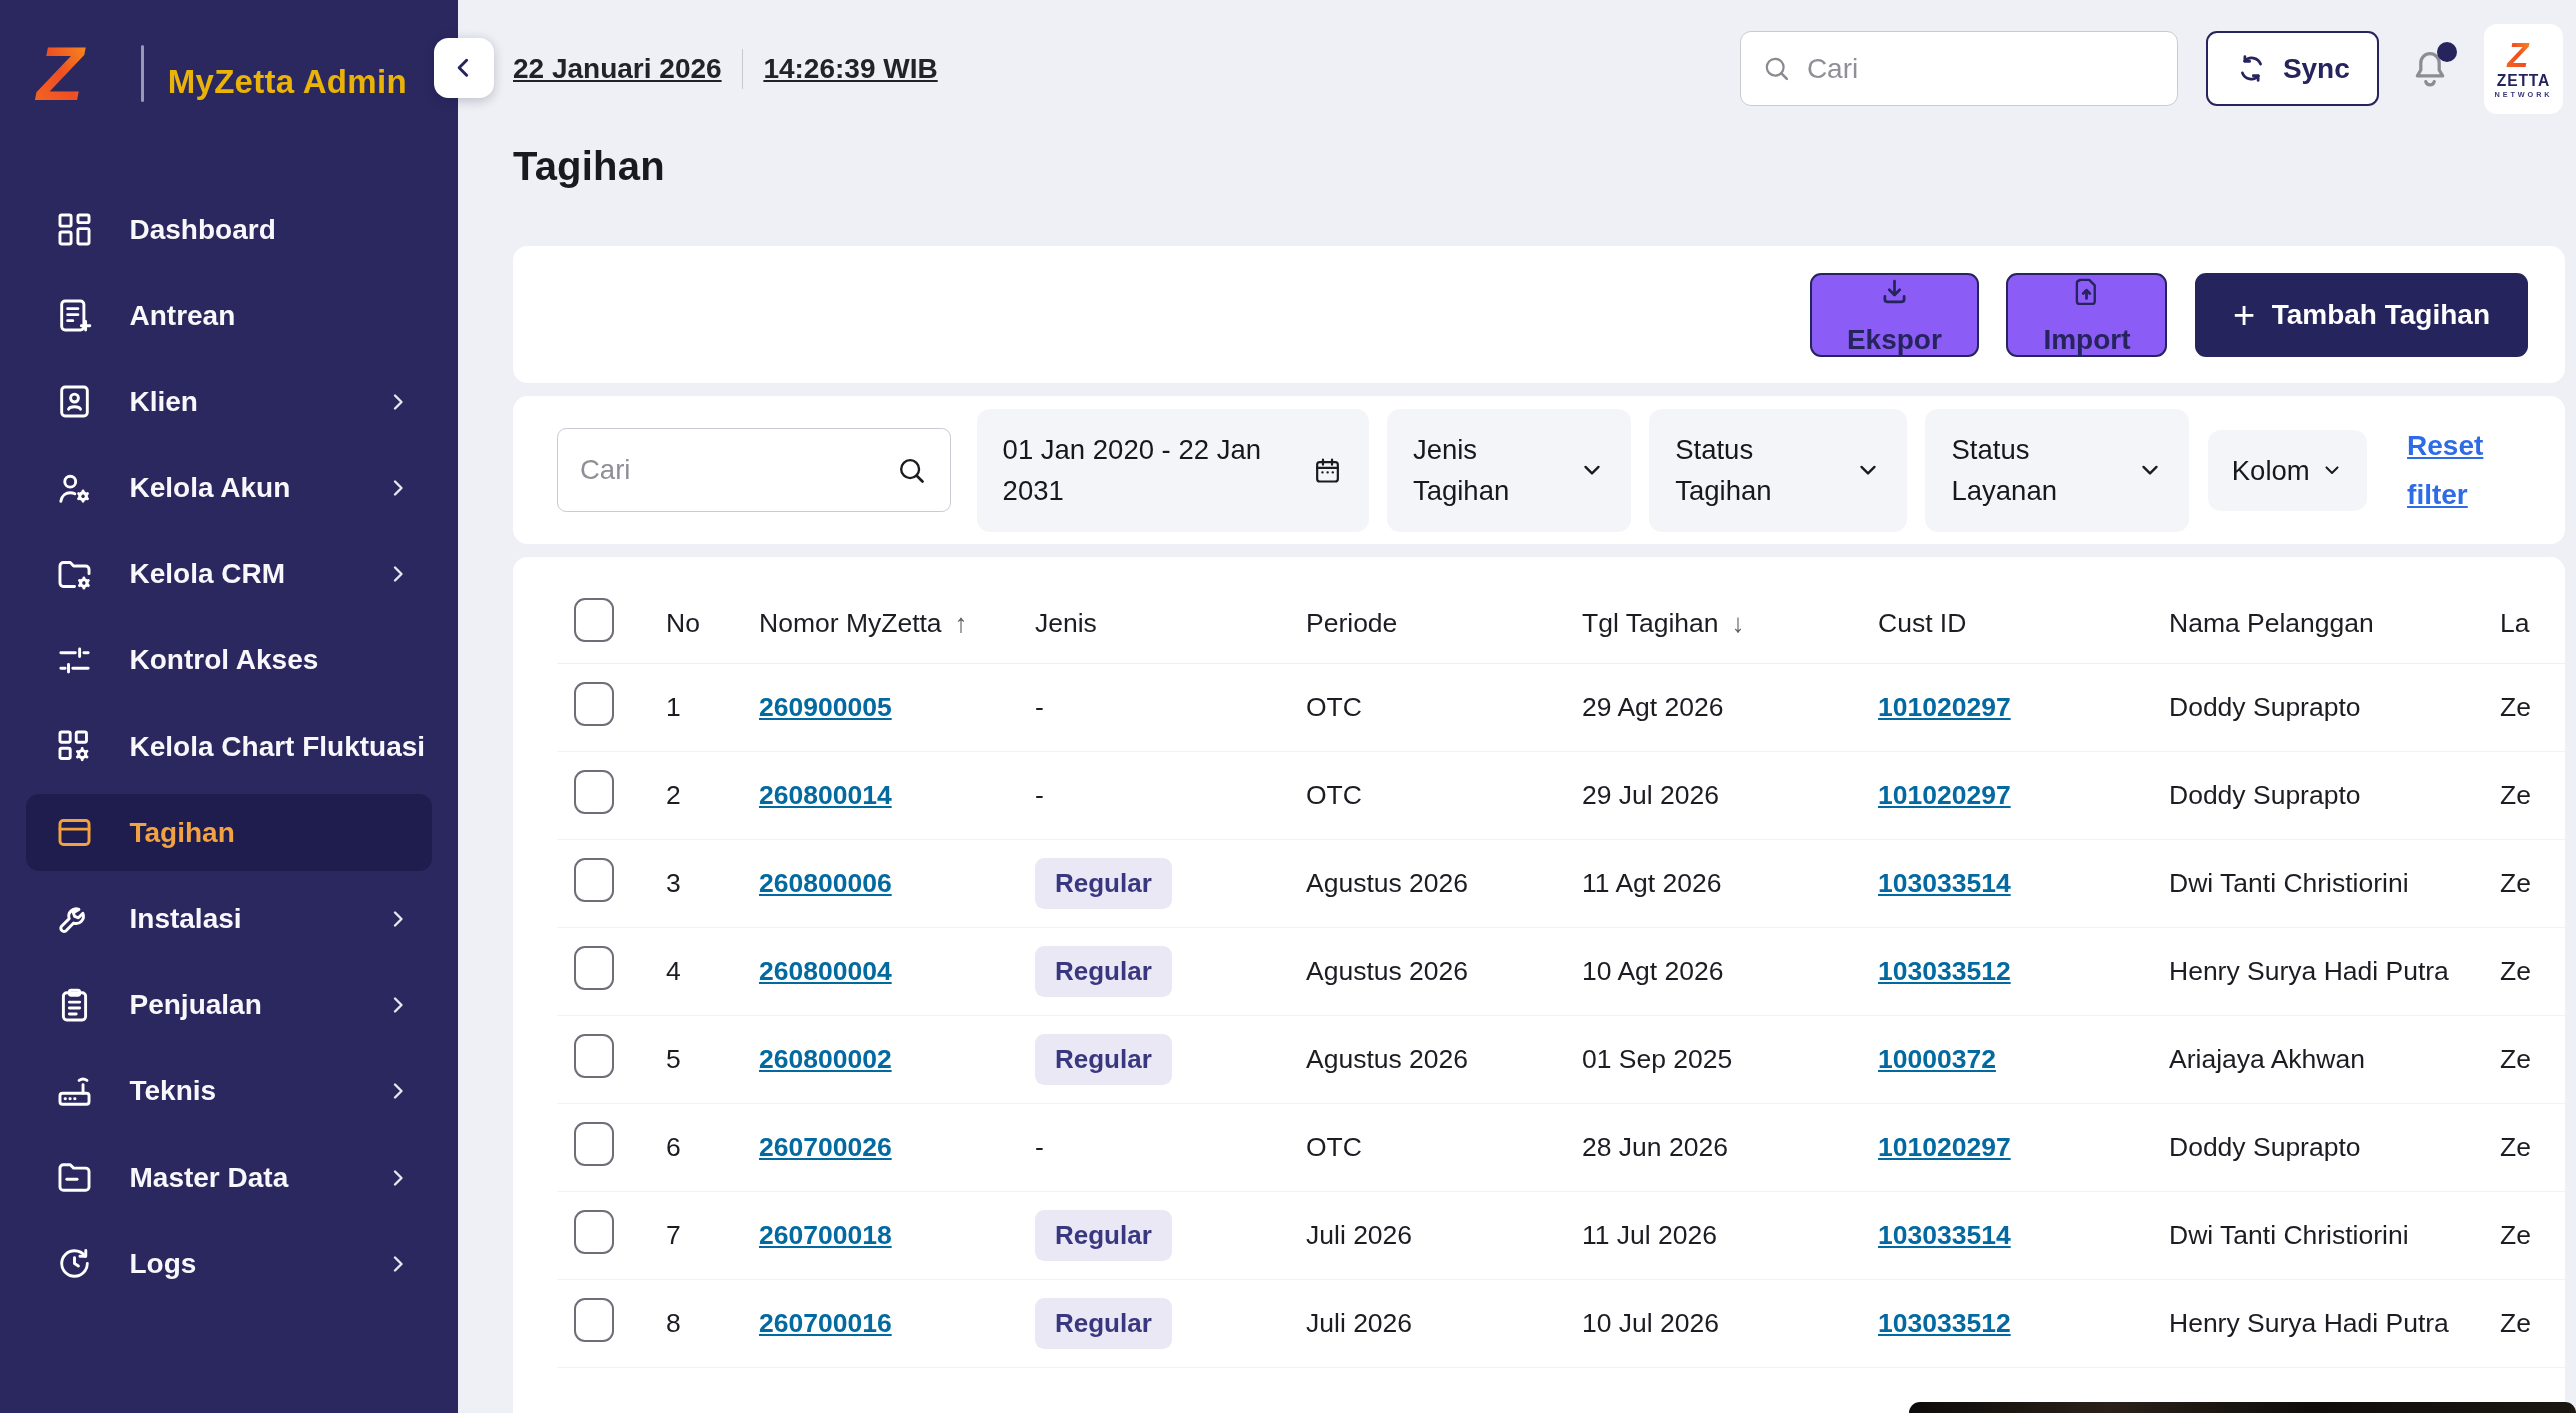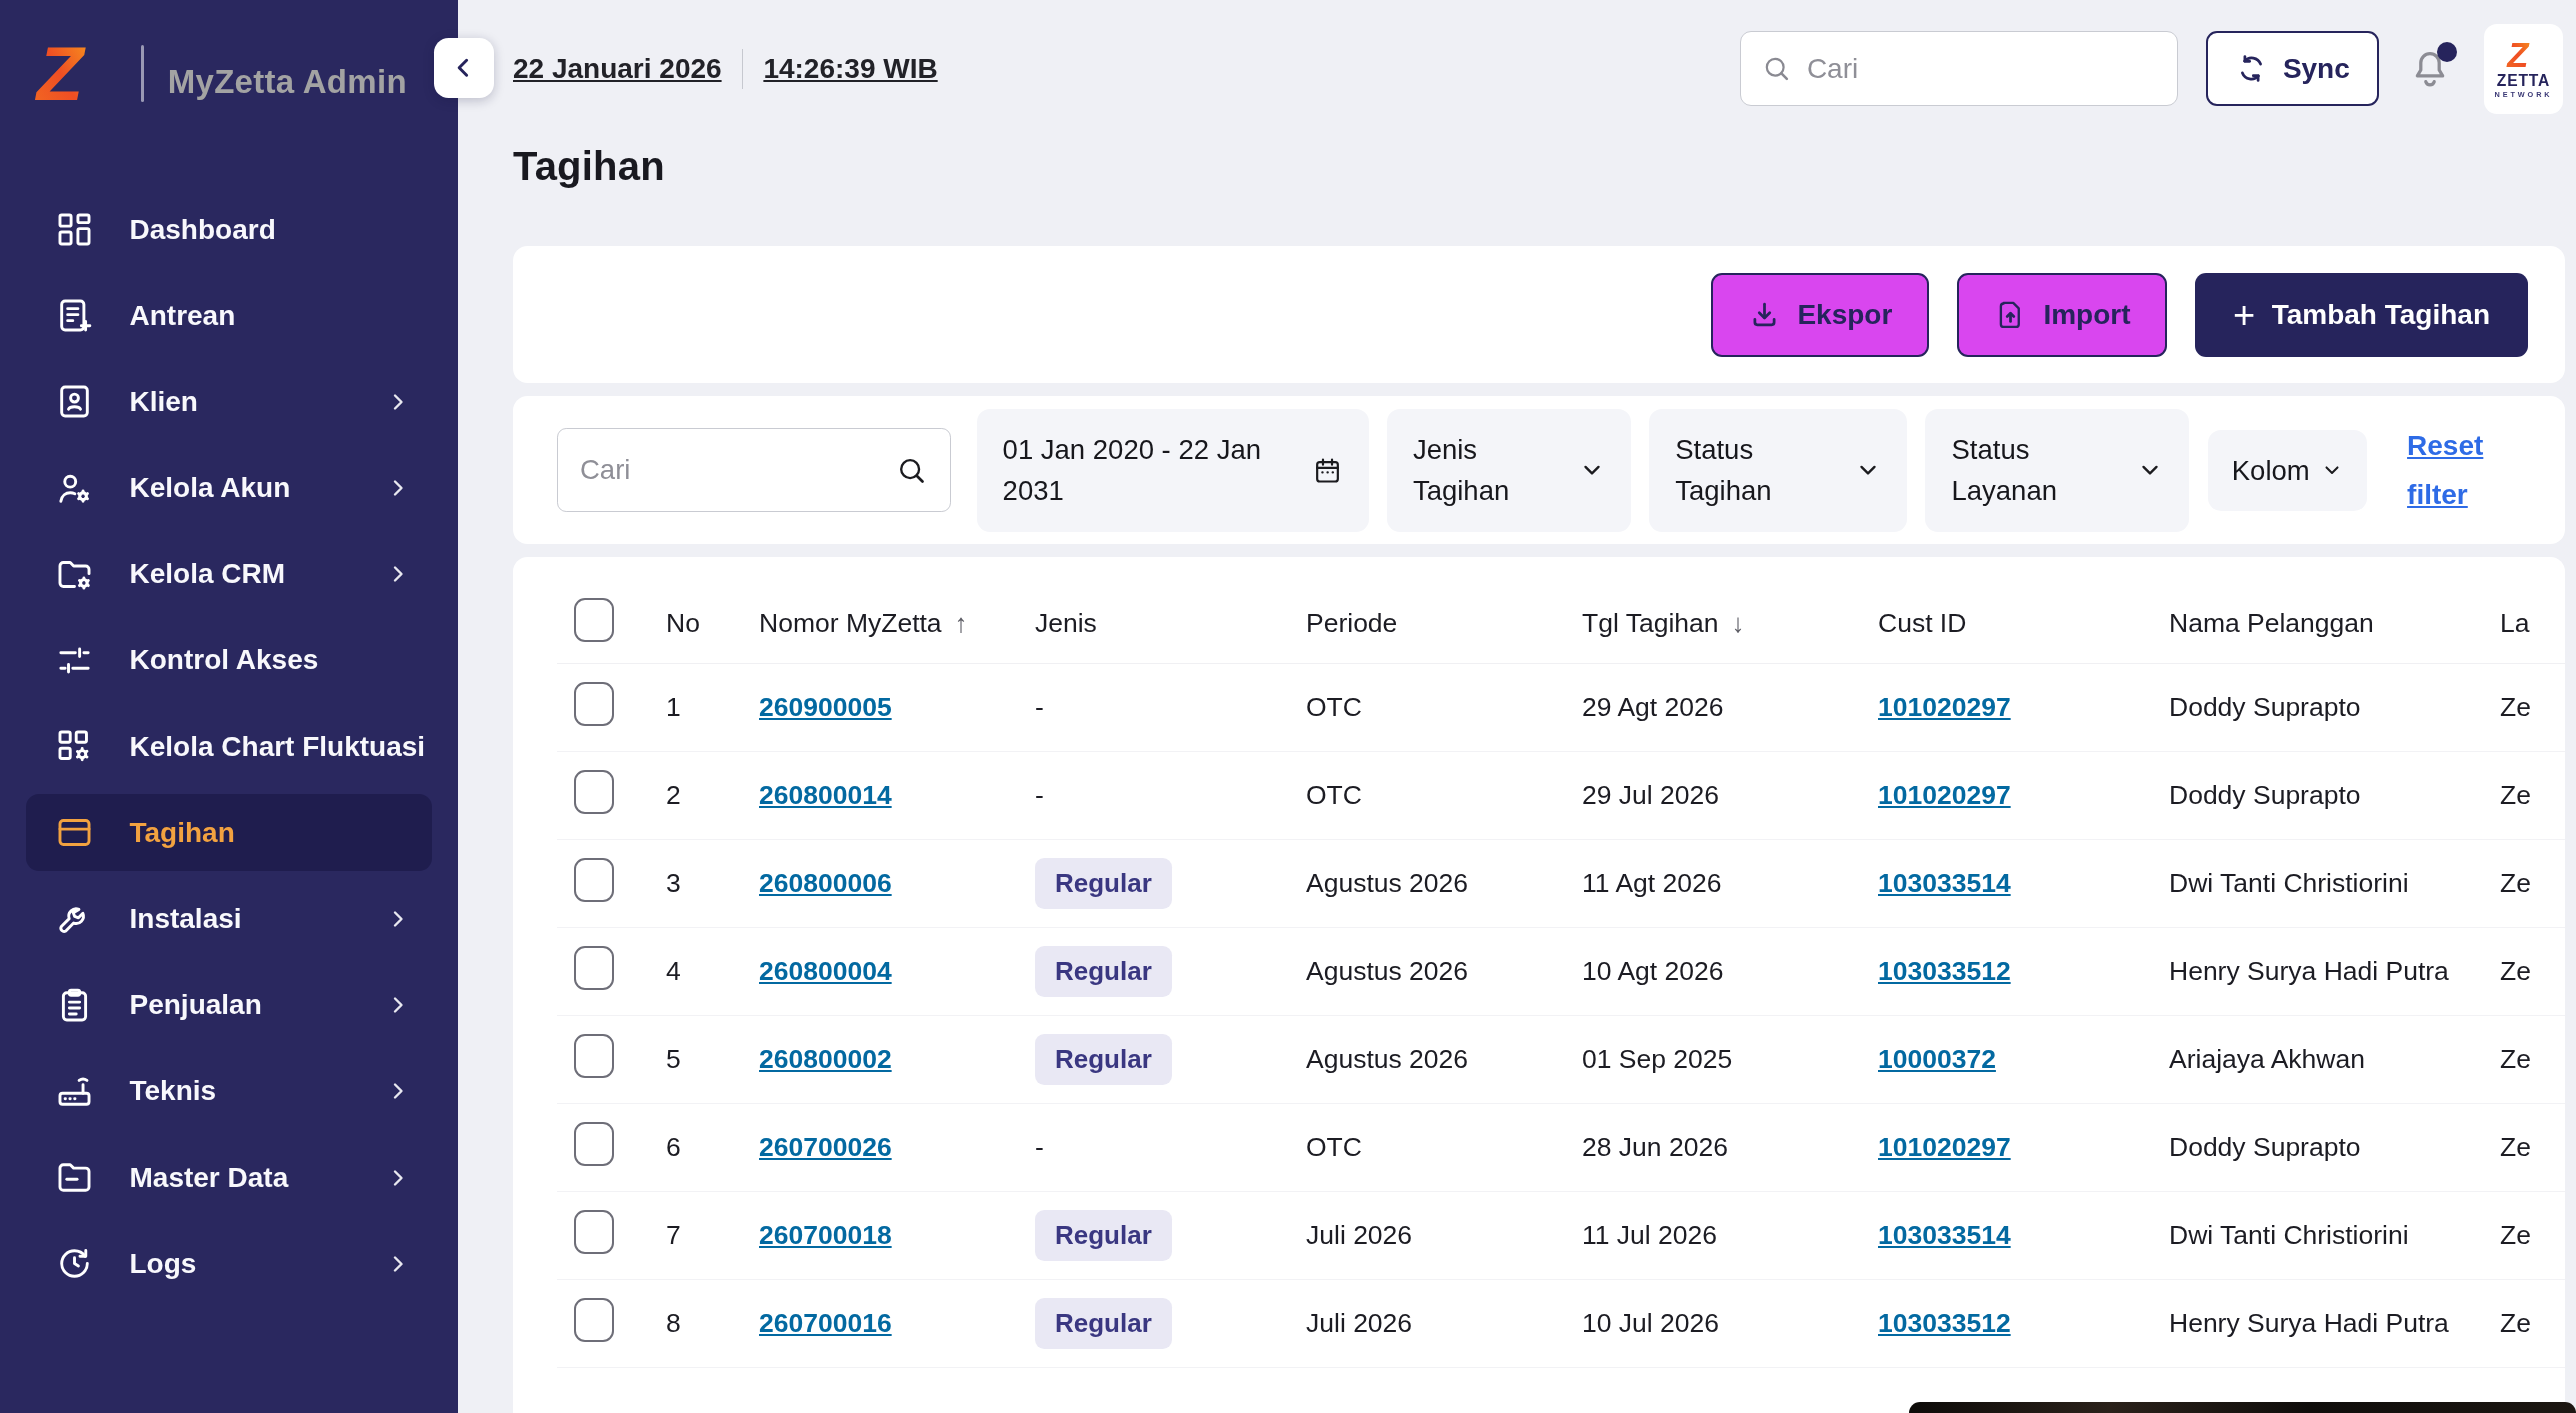--- a/index.html
+++ b/index.html
@@ -5,21 +5,21 @@
   * { box-sizing: border-box; margin: 0; padding: 0; }
   html,body { width:2576px; height:1413px; overflow:hidden; }
   body { background:#EFF0F5; font-family:"Liberation Sans", sans-serif; position:relative; }
   .app { display:flex; width:100%; height:100%; }
 
   
   .sidebar { width:458px; min-width:458px; height:100%; background:#2A285F; position:relative; z-index:2; }
   .sb-head { display:flex; align-items:center; padding:37px 0 0 31px; }
   .logo-z { width:88px; height:73px; flex:none; }
   .logo-div { width:2.7px; height:57px; background:#9A99B4; margin:0 24px 0 22px; border-radius:1.8px; }
-  .app-title { font-size:33px; font-weight:800; color:#a3a3a3; letter-spacing:0.3px; white-space:nowrap;margin-top:16px; }
+  .app-title { font-size:33px; font-weight:800; color:#eab308; letter-spacing:0.3px; white-space:nowrap;margin-top:16px; }
   .collapse-btn { position:absolute; left:434px; top:38px; width:60px; height:60px; background:#FFFFFF;
     border-radius:14.6px; box-shadow:0 2.7px 11px rgba(20,20,60,.22); display:flex; align-items:center;
     justify-content:center; z-index:10; color:#26245C; cursor:pointer; border:none; }
   .collapse-btn .icn { width:27.5px; height:27.5px; }
   nav { margin-top:81px; padding:0 26px; }
   .nav-item { height:77px; margin:9.2px 0; border-radius:13px; display:flex; align-items:center;
     padding:0 22px 0 27.5px; cursor:pointer; }
   .nav-item.active { background:#1F1D4E; }
   .nav-icn { width:41px; height:41px; color:#FFFFFF; flex:none; }
   .nav-item.active .nav-icn, .nav-item.active .nav-label { color:#F2A240; }
@@ -56,21 +56,21 @@
   h1.page-title { font-size:40px; font-weight:800; color:#191920; margin-top:7.3px; letter-spacing:0.2px; }
   .card { background:#fff; border-radius:14.6px; }
 
   .card-top { margin-top:57px; height:137px; display:flex; align-items:center; padding:0 37px; }
   .card-titles h2 { font-size:28px; font-weight:800; color:#17171C; margin-bottom:14.6px; }
   .card-titles p { font-size:26.5px; color:#7C7C85; font-weight:500; }
   .top-actions { margin-left:auto; display:flex; align-items:center; gap:27.5px; }
   .btn { height:84px; border-radius:11px; font-size:28px; font-weight:600; display:inline-flex;
     align-items:center; gap:16.5px; font-family:inherit; cursor:pointer; white-space:nowrap; }
   .btn .icn { width:33px; height:33px; }
-  .btn-outline { padding:0 35px; border:2.7px solid #26245C; color:#26245C; background:#d946ef; }
+  .btn-outline { padding:0 35px; border:2.7px solid #26245C; color:#26245C; background:#8b5cf6;flex-direction:column; }
   .btn-primary { padding:0 38px; border:none; background:#26245C; color:#fff; }
   .btn-primary .plus { font-size:38px; font-weight:500; line-height:0; }
 
   .card-filters { margin-top:13px; height:148px; display:flex; align-items:center; padding:0 33px 0 44px; gap:18.3px; }
   .f-search { width:394px; height:84px; border:1.8px solid #C9CBD2; border-radius:9.2px; display:flex;
     align-items:center; padding:0 22px; gap:13px; background:#fff; }
   .f-search input { border:none; outline:none; font-size:27.5px; color:#222; width:100%; background:transparent; font-family:inherit; }
   .f-search .icn { width:33px; height:33px; color:#1B1B1F; flex:none; }
   .chip { background:#F4F5F9; border-radius:13px; height:123px; display:flex; align-items:center;
     padding:0 26px; justify-content:space-between; gap:18px; cursor:pointer; }

